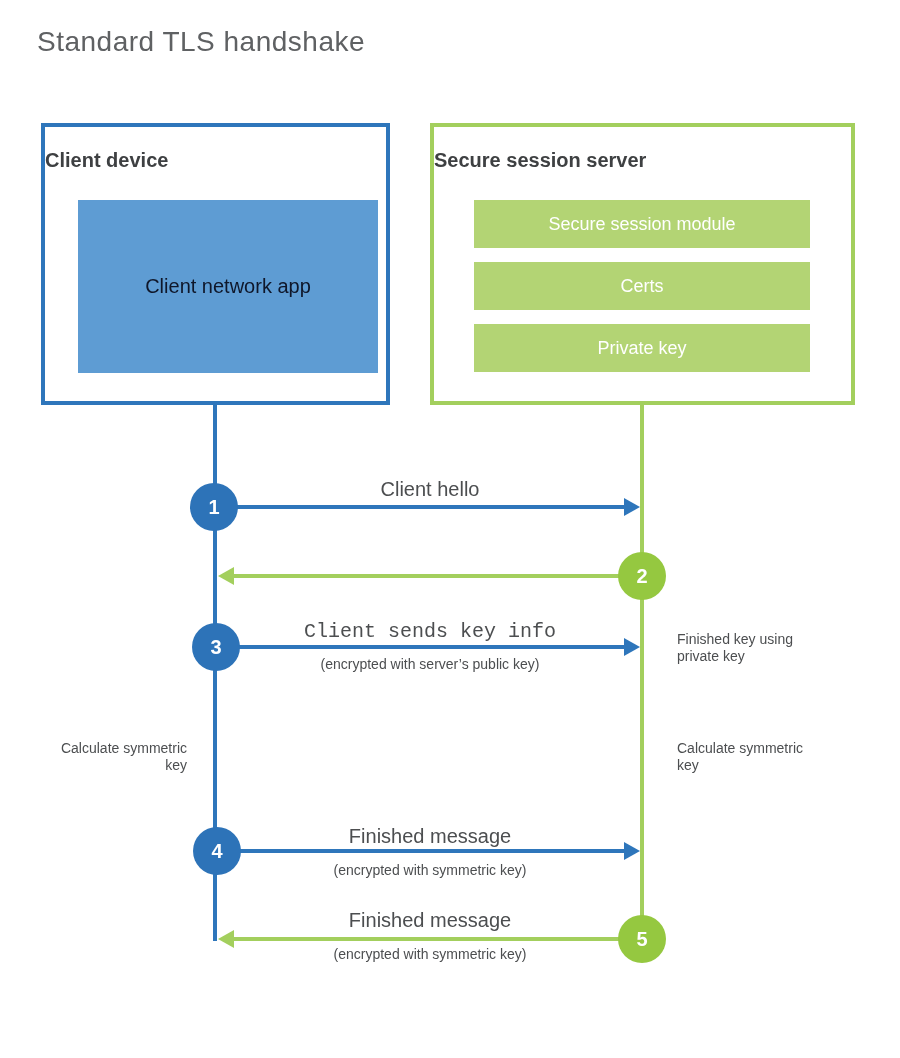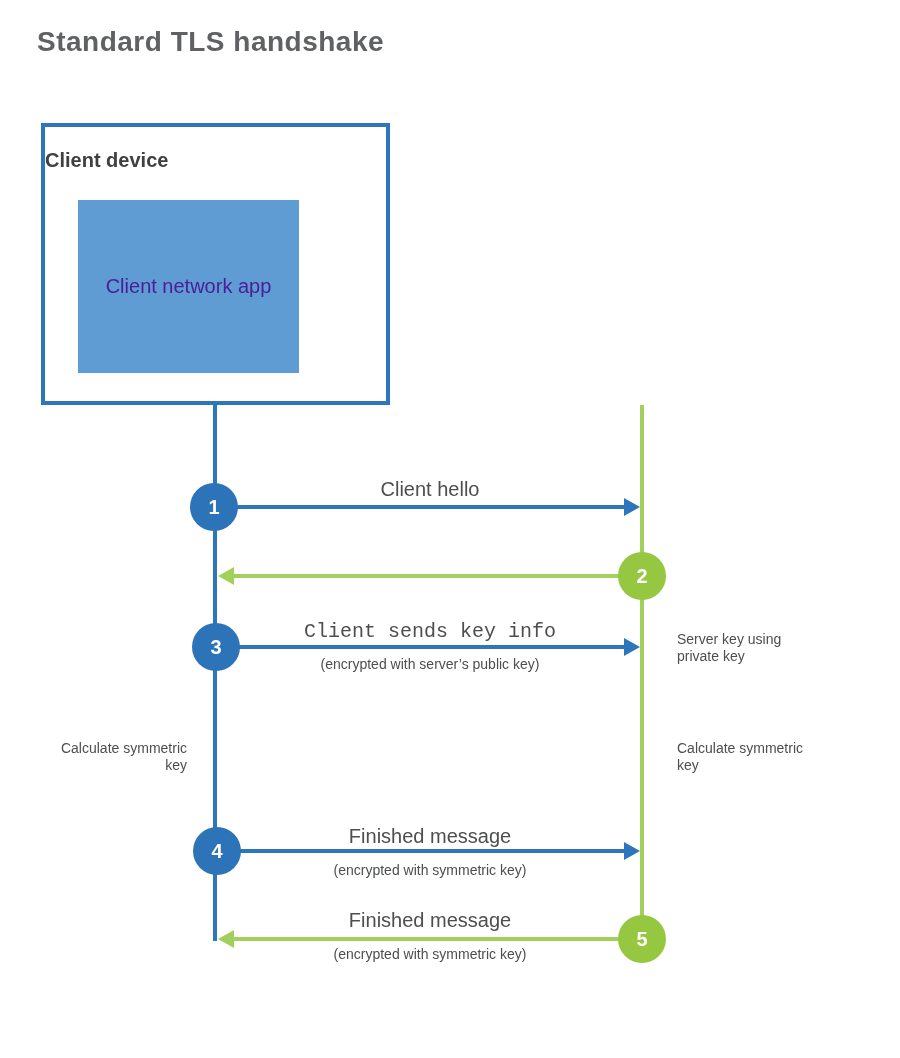--- a/index.html
+++ b/index.html
@@ -9,21 +9,21 @@
     height: 1058px;
     background: #ffffff;
     font-family: "Liberation Sans", "DejaVu Sans", sans-serif;
     overflow: hidden;
   }
   .title {
     position: absolute;
     left: 37px; top: 26px;
     margin: 0;
     font-size: 28px;
-    font-weight: 700;
+    font-weight: 400;
     letter-spacing: 0.5px;
     color: var(--title-text, #5f6163);
   }
   
   .actor-box {
     position: absolute;
     top: 123px;
     height: 282px;
     box-sizing: border-box;
     background: #ffffff;
@@ -34,25 +34,25 @@
     position: absolute;
     left: 0; right: 0; top: 22px;
     text-align: left;
     font-size: 20px;
     font-weight: 700;
     color: var(--heading-text, #3e4042);
   }
   .app-box {
     position: absolute;
     left: 33px; top: 73px;
-    width: 221px; height: 173px;
+    width: 300px; height: 173px;
     background: var(--blue-fill, #5e9cd3);
     display: flex; align-items: center; justify-content: center;
     text-align: center;
-    color: #4c1d95;
+    color: #0f172a;
     font-size: 20px;
     line-height: 1.45;
   }
   .app-box span { display: block; width: 200px; }
   .modules {
     position: absolute;
     left: 40px; top: 73px;
     width: 336px;
     display: flex; flex-direction: column; gap: 14px;
   }
@@ -142,39 +142,47 @@
 
   <h1 class="title">Standard TLS handshake</h1>
 
   <div class="actor-box client">
     <div class="actor-title">Client device</div>
     <div class="app-box">
       <span>Client network app</span>
     </div>
   </div>
 
+  <div class="actor-box server">
+    <div class="actor-title">Secure session server</div>
+    <div class="modules">
+      <div class="module-bar">Secure session module</div>
+      <div class="module-bar">Certs</div>
+      <div class="module-bar">Private key</div>
+    </div>
+  </div>
 
   <div class="lifeline client-line"></div>
   <div class="lifeline server-line"></div>
 
   <div class="arrow-line blue a1-line"></div>
   <div class="arrow-head right-blue a1-head"></div>
   <div class="msg l1">Client hello</div>
   <div class="badge blue b1">1</div>
 
   <div class="arrow-line green a2-line"></div>
   <div class="arrow-head left-green a2-head"></div>
   <div class="badge green b2">2</div>
 
   <div class="arrow-line blue a3-line"></div>
   <div class="arrow-head right-blue a3-head"></div>
   <div class="msg l3a">Client sends key info</div>
   <div class="msg sub l3b">(encrypted with server’s public key)</div>
   <div class="badge blue b3">3</div>
-  <div class="note decrypt">Server key using private key</div>
+  <div class="note decrypt">Finished key using private key</div>
 
   <div class="note calc-left">Calculate symmetric key</div>
   <div class="note calc-right">Calculate symmetric key</div>
 
   <div class="arrow-line blue a4-line"></div>
   <div class="arrow-head right-blue a4-head"></div>
   <div class="msg l4a">Finished message</div>
   <div class="msg sub l4b">(encrypted with symmetric key)</div>
   <div class="badge blue b4">4</div>
 

